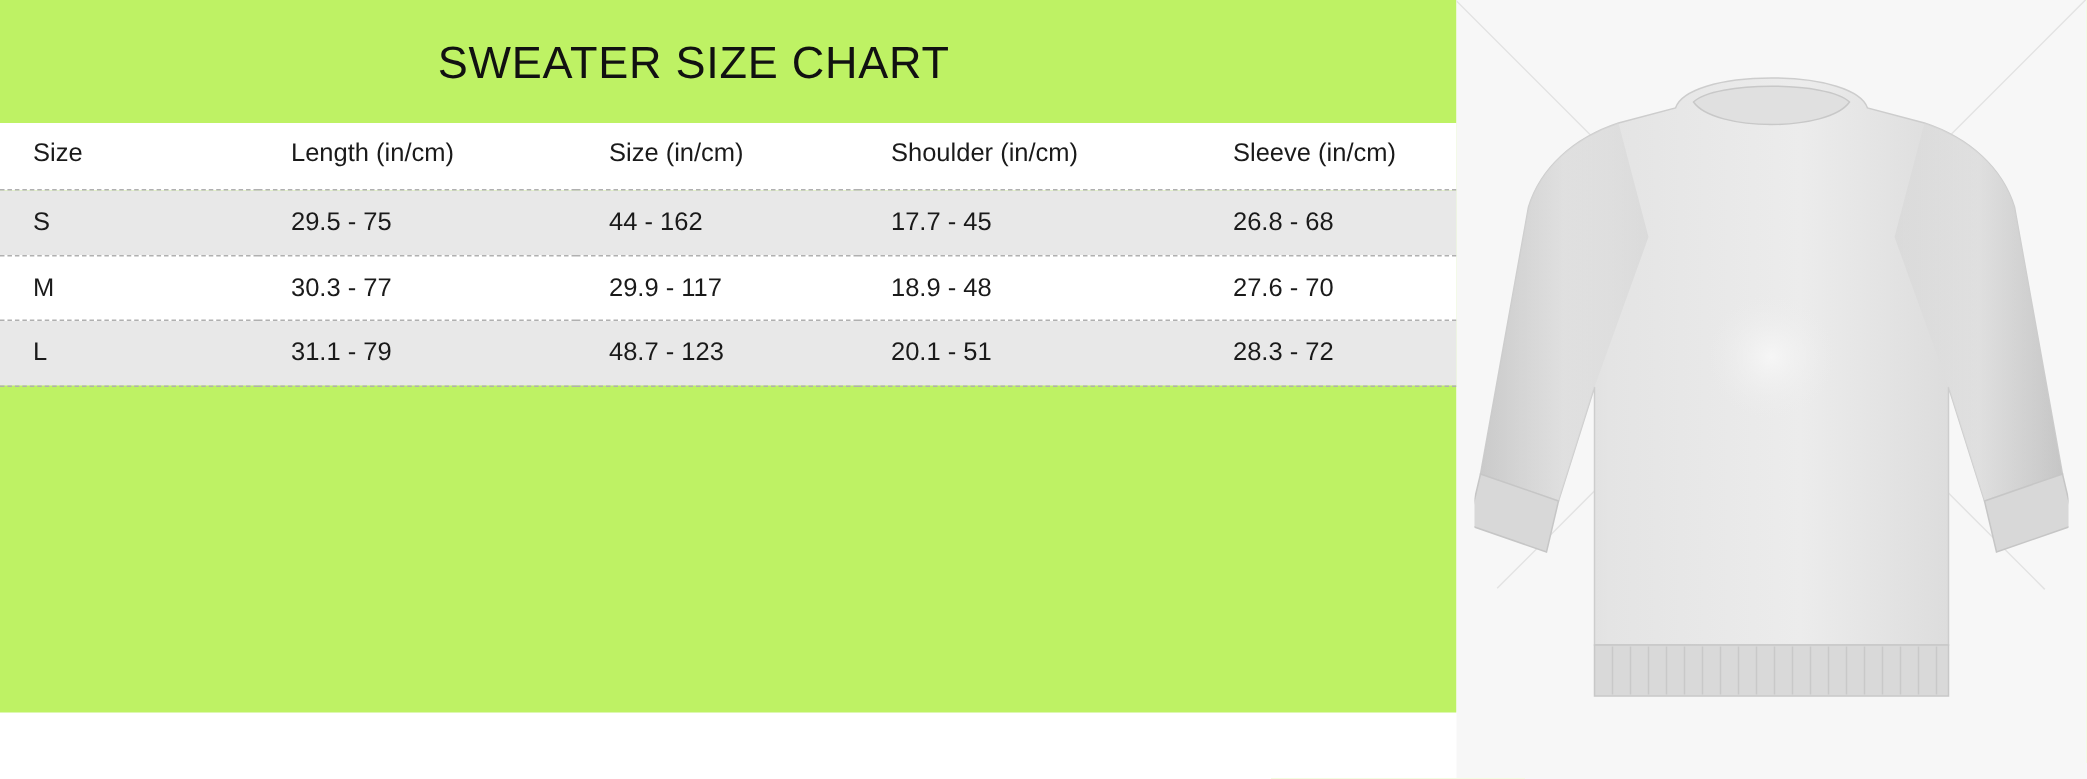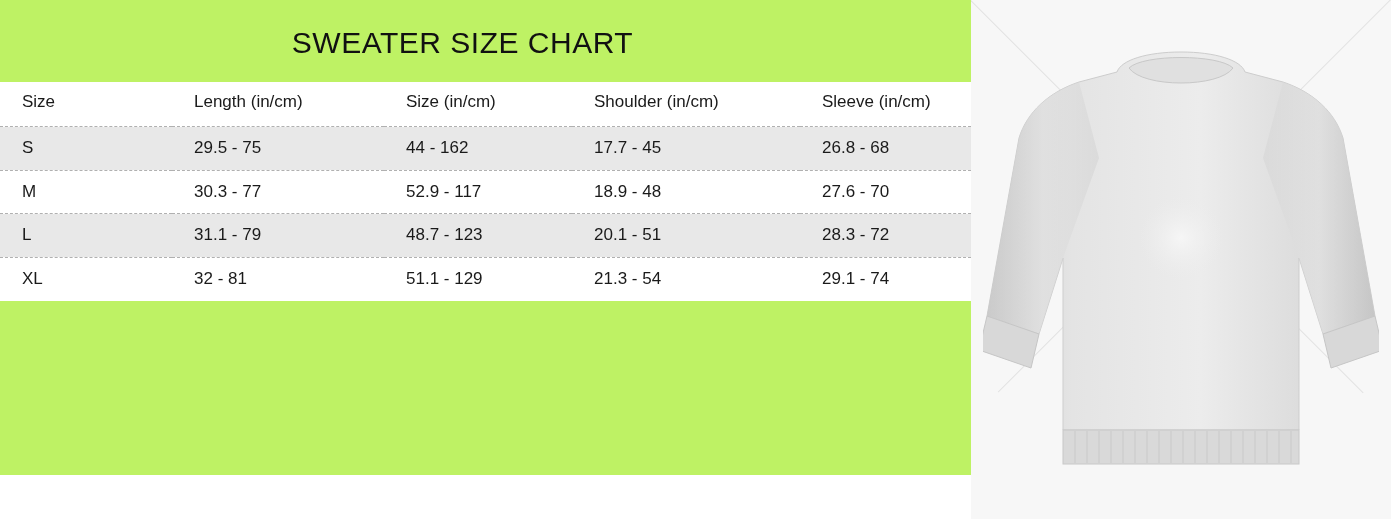--- a/index.html
+++ b/index.html
@@ -138,37 +138,30 @@
         <tr class="shaded">
           <td class="col-size">S</td>
           <td class="col-length">29.5 - 75</td>
           <td class="col-bust">44 - 162</td>
           <td class="col-shoulder">17.7 - 45</td>
           <td class="col-sleeve">26.8 - 68</td>
         </tr>
         <tr class="plain">
           <td class="col-size">M</td>
           <td class="col-length">30.3 - 77</td>
-          <td class="col-bust">52.9 - 117</td>
+          <td class="col-bust">29.9 - 117</td>
           <td class="col-shoulder">18.9 - 48</td>
           <td class="col-sleeve">27.6 - 70</td>
         </tr>
         <tr class="shaded">
           <td class="col-size">L</td>
           <td class="col-length">31.1 - 79</td>
           <td class="col-bust">48.7 - 123</td>
           <td class="col-shoulder">20.1 - 51</td>
           <td class="col-sleeve">28.3 - 72</td>
-        </tr>
-        <tr class="plain">
-          <td class="col-size">XL</td>
-          <td class="col-length">32 - 81</td>
-          <td class="col-bust">51.1 - 129</td>
-          <td class="col-shoulder">21.3 - 54</td>
-          <td class="col-sleeve">29.1 - 74</td>
         </tr>
       </tbody>
     </table>
   </div>
 
   <div class="image-panel">
     <div class="diag d1"></div>
     <div class="diag d2"></div>
 
     <svg class="sweater-svg" viewBox="0 0 396 440">

